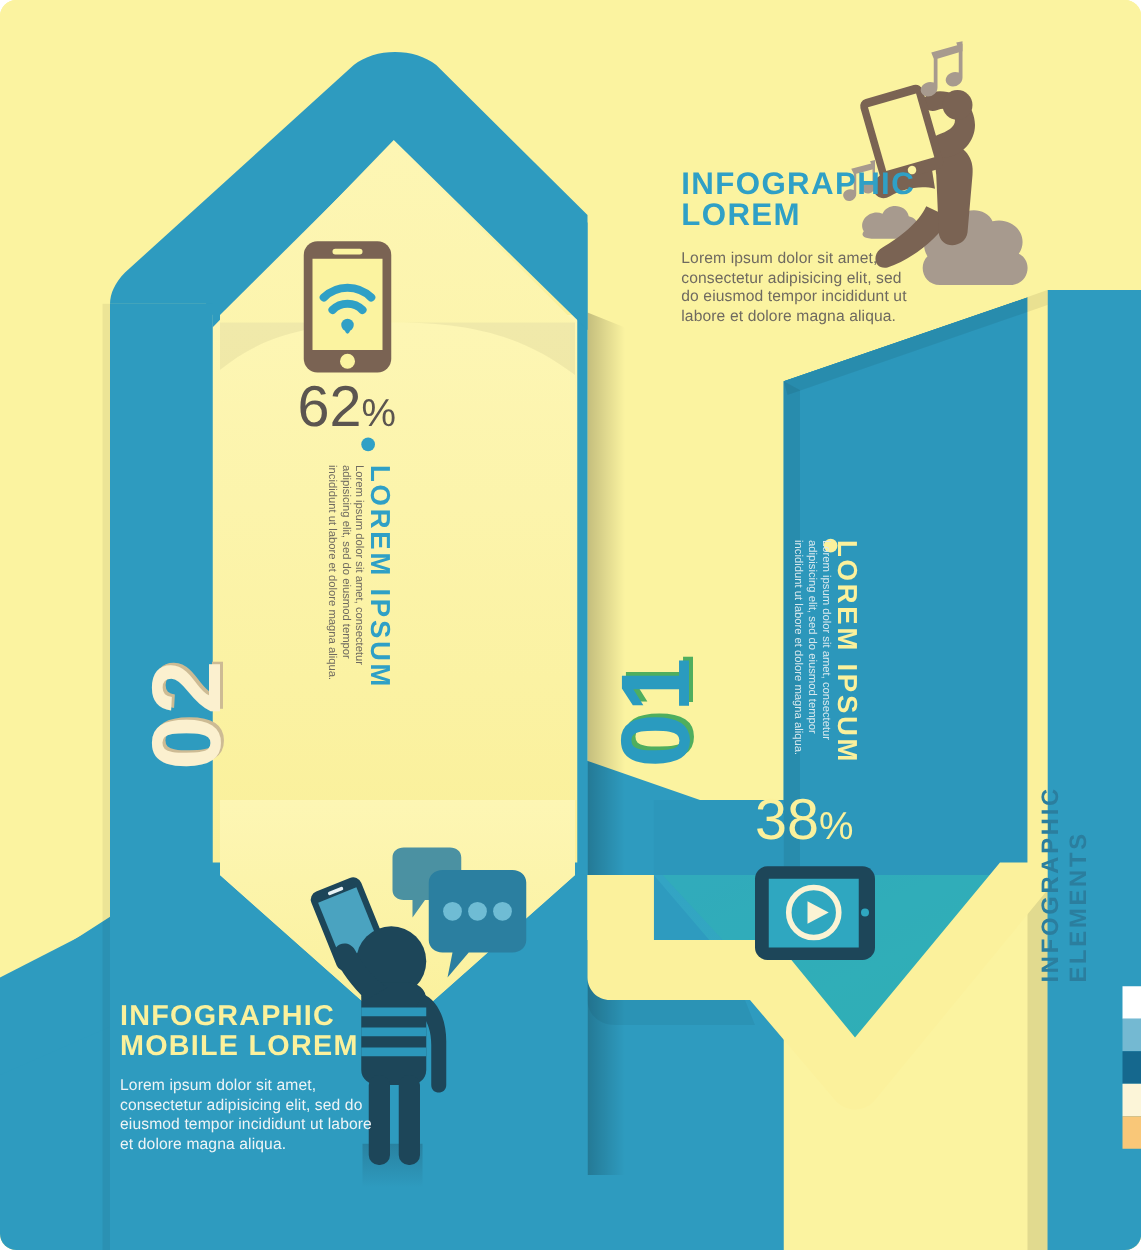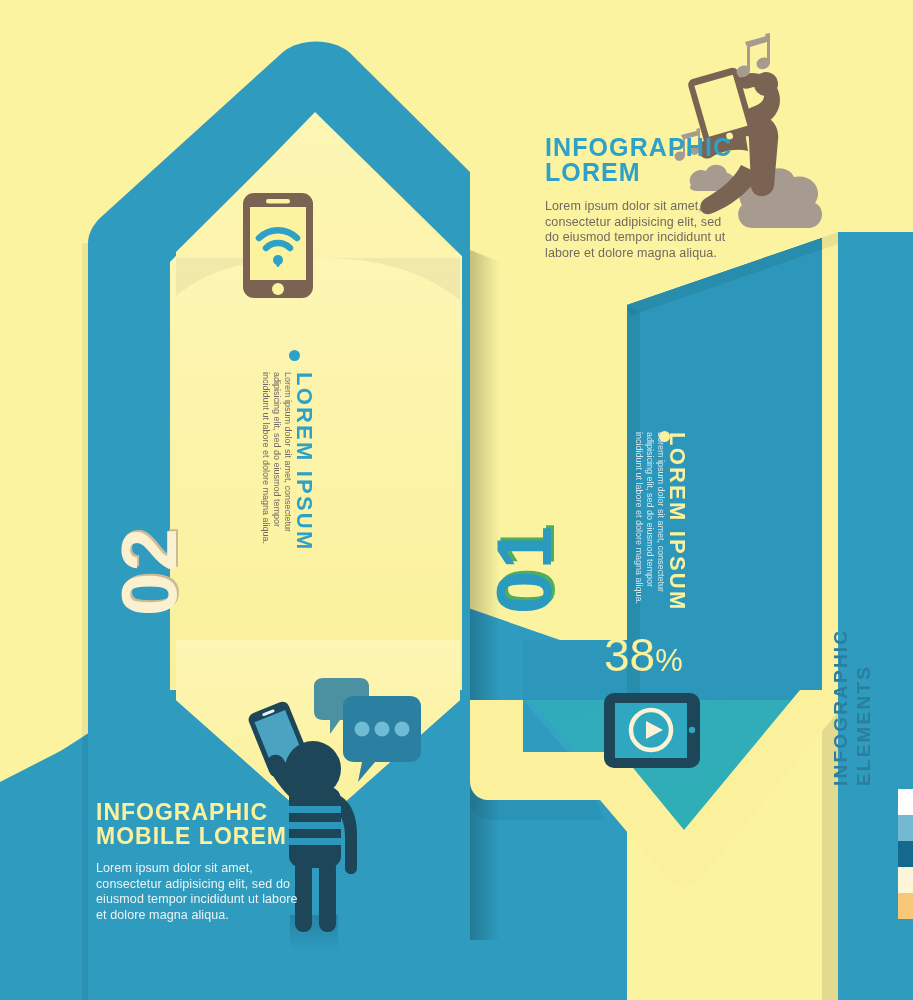--- a/index.html
+++ b/index.html
@@ -9,20 +9,21 @@
   }
   body {
     font-family: "Liberation Sans", sans-serif;
   }
   #stage {
     position: relative;
     width: 913px;
     height: 1000px;
     overflow: hidden;
     background: #fbf3a0;
+    border-radius: 13px;
   }
   #art {
     position: absolute;
     left: 0; top: 0;
     width: 913px;
     height: 1000px;
   }
   .txt {
     position: absolute;
     margin: 0;
@@ -406,20 +407,21 @@
 
   <div class="panel-mobile">
     <h2 class="head-yellow"><span>INFOGRAPHIC</span><br><span>MOBILE LOREM</span></h2>
     <p class="body-white">Lorem ipsum dolor sit amet,
 consectetur adipisicing elit,
 sed do eiusmod tempor
 incididunt ut labore et dolore
 magna aliqua.</p>
   </div>
 
+  <div class="txt pct-62"><span>62</span><span class="sign">%</span></div>
 
   <div class="txt pct-38"><span>38</span><span class="sign">%</span></div>
 
   <div class="bullet bullet-02"></div>
   <div class="bullet bullet-01"></div>
 
   <div class="vgroup v02">
     <p class="vtitle">LOREM IPSUM</p>
     <p class="vbody">Lorem ipsum dolor sit amet, consectetur
 adipisicing elit, sed do eiusmod tempor

